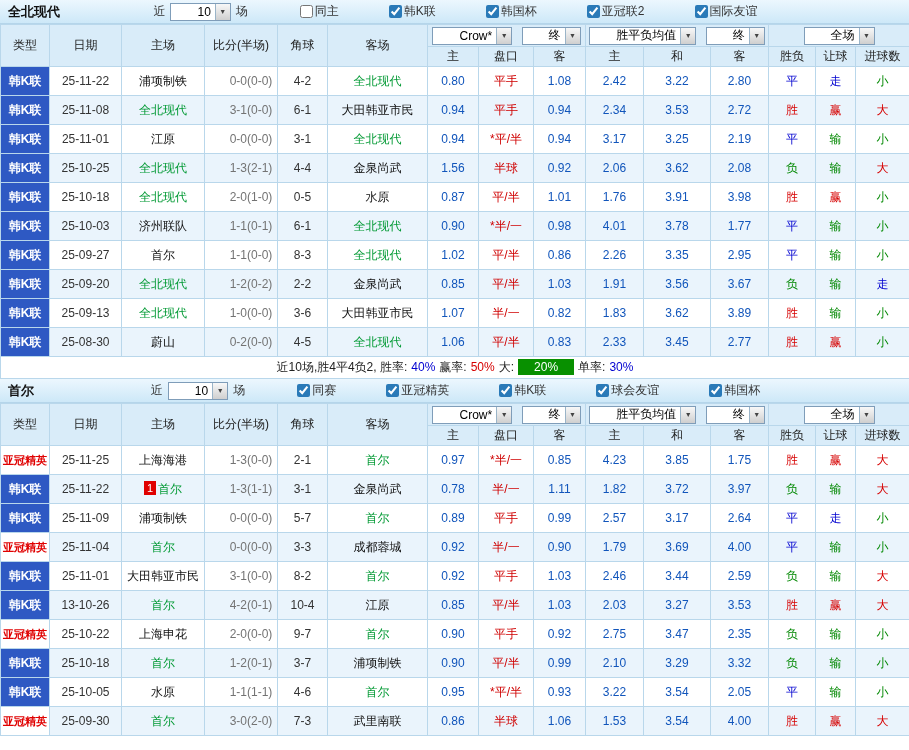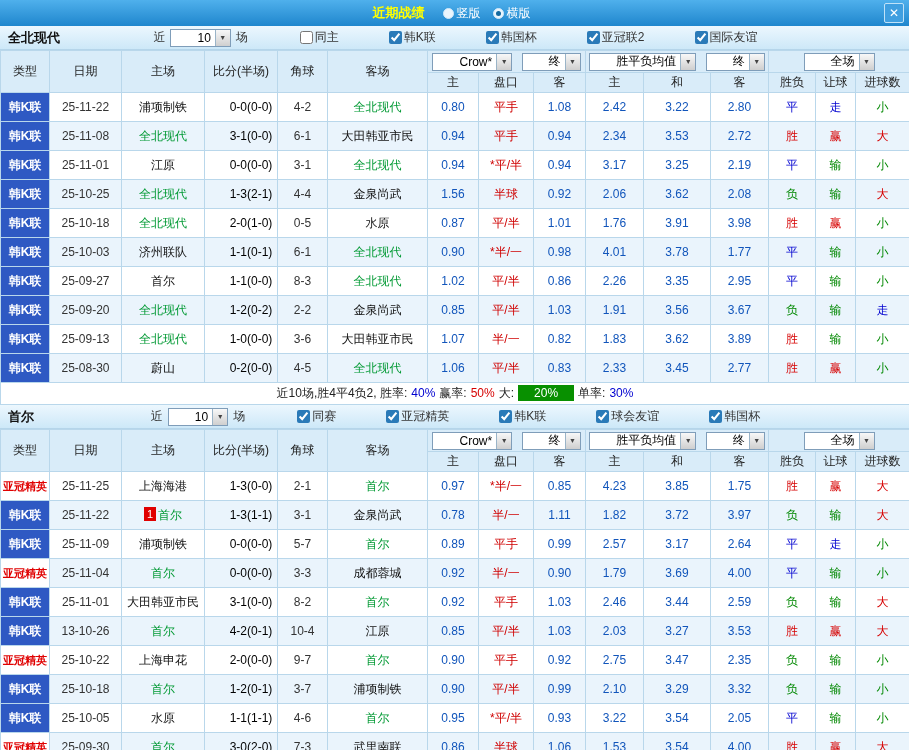--- a/index.html
+++ b/index.html
@@ -33,54 +33,40 @@
   
   table.results { width:909px; border-collapse:collapse; table-layout:fixed; }
   .results th, .results td { border:1px solid #b9d7eb; text-align:center; overflow:hidden; white-space:nowrap; }
   .results thead th { background:#d9ecf9; font-weight:normal; color:#222; height:20px; font-size:12px; }
   .results thead tr:first-child th { height:22px; }
   .results tbody td { height:29px; font-size:12px; color:#333; }
   .results tr.odd td { background:#fff; }
   .results tr.even td { background:#eaf4fc; }
   .results td.type-blue { background:#2e59c3 !important; color:#fff; font-weight:bold; }
   .results td.type-red { background:#fff !important; color:#e00000; font-weight:bold; font-size:11px; }
-  .results td.score { color:#000000;padding-left:20px; }
+  .results td.score { color:#737373;padding-left:20px; }
   .results td.team { color:#111;margin-left:16px; }
   .results td.team.focus { color:#009933; }
   .results td.odds { color:#1155bb; }
   .results td.pan { color:#cf0000; }
   .results td.r-red { color:#d60000; }
   .results td.r-blue { color:#0000d0; }
   .results td.r-green { color:#008800; }
   .badge { display:inline-block; background:#e00000; color:#fff; font-size:11px; line-height:14px; width:12px; height:14px; margin-right:2px; vertical-align:1px; }
   .results td.summary { background:#fff !important; height:22px; font-size:12px; color:#222; }
   .summary span { margin:0 2px; }
   .s-blue { color:#0000d0; }
   .s-red { color:#d60000; }
   .s-badge { background:#089000; color:#fff; padding:1px 16px; }
 </style>
 </head>
 <body>
 
 <div class="app">
 
-  <div class="topbar">
-    <span class="title">近期战绩</span>
-    <span class="radio-wrap">
-      <span class="radio-circle"></span>
-      <span class="radio-label">竖版</span>
-    </span>
-    <span class="radio-wrap">
-      <span class="radio-circle selected"></span>
-      <span class="radio-label">横版</span>
-    </span>
-    <div class="close-btn">
-      <span>✕</span>
-    </div>
-  </div>
 
   <div class="section-bar">
     <span class="team-name">全北现代</span>
     <span class="filters">
       <span class="flabel">近</span>
       <span class="select">
         <span class="sel-text">10</span>
         <span class="sel-arrow">▼</span>
       </span>
       <span class="flabel">场</span>

